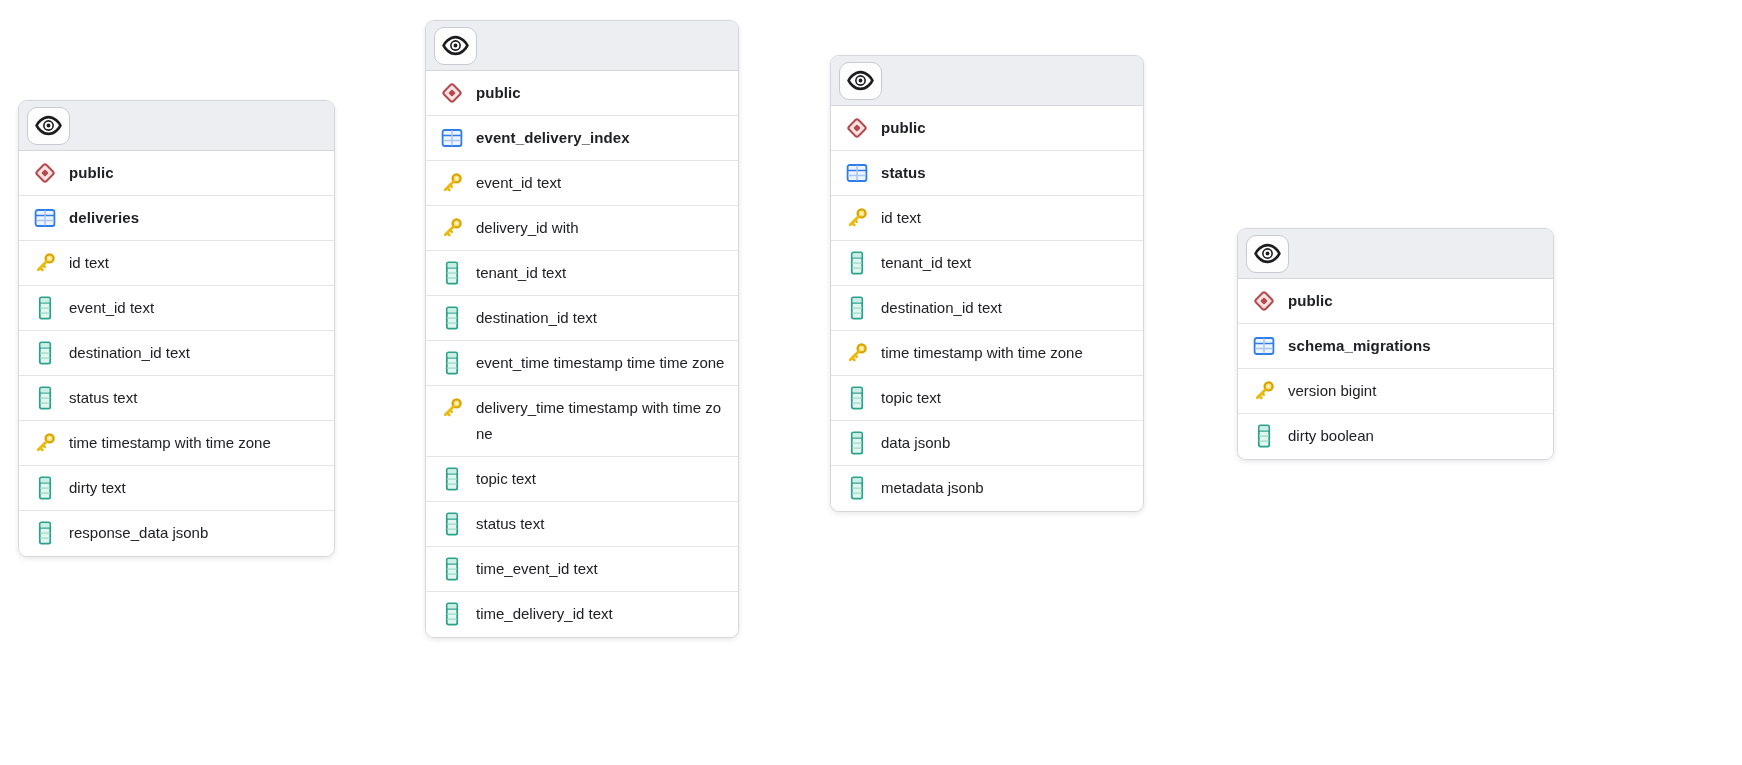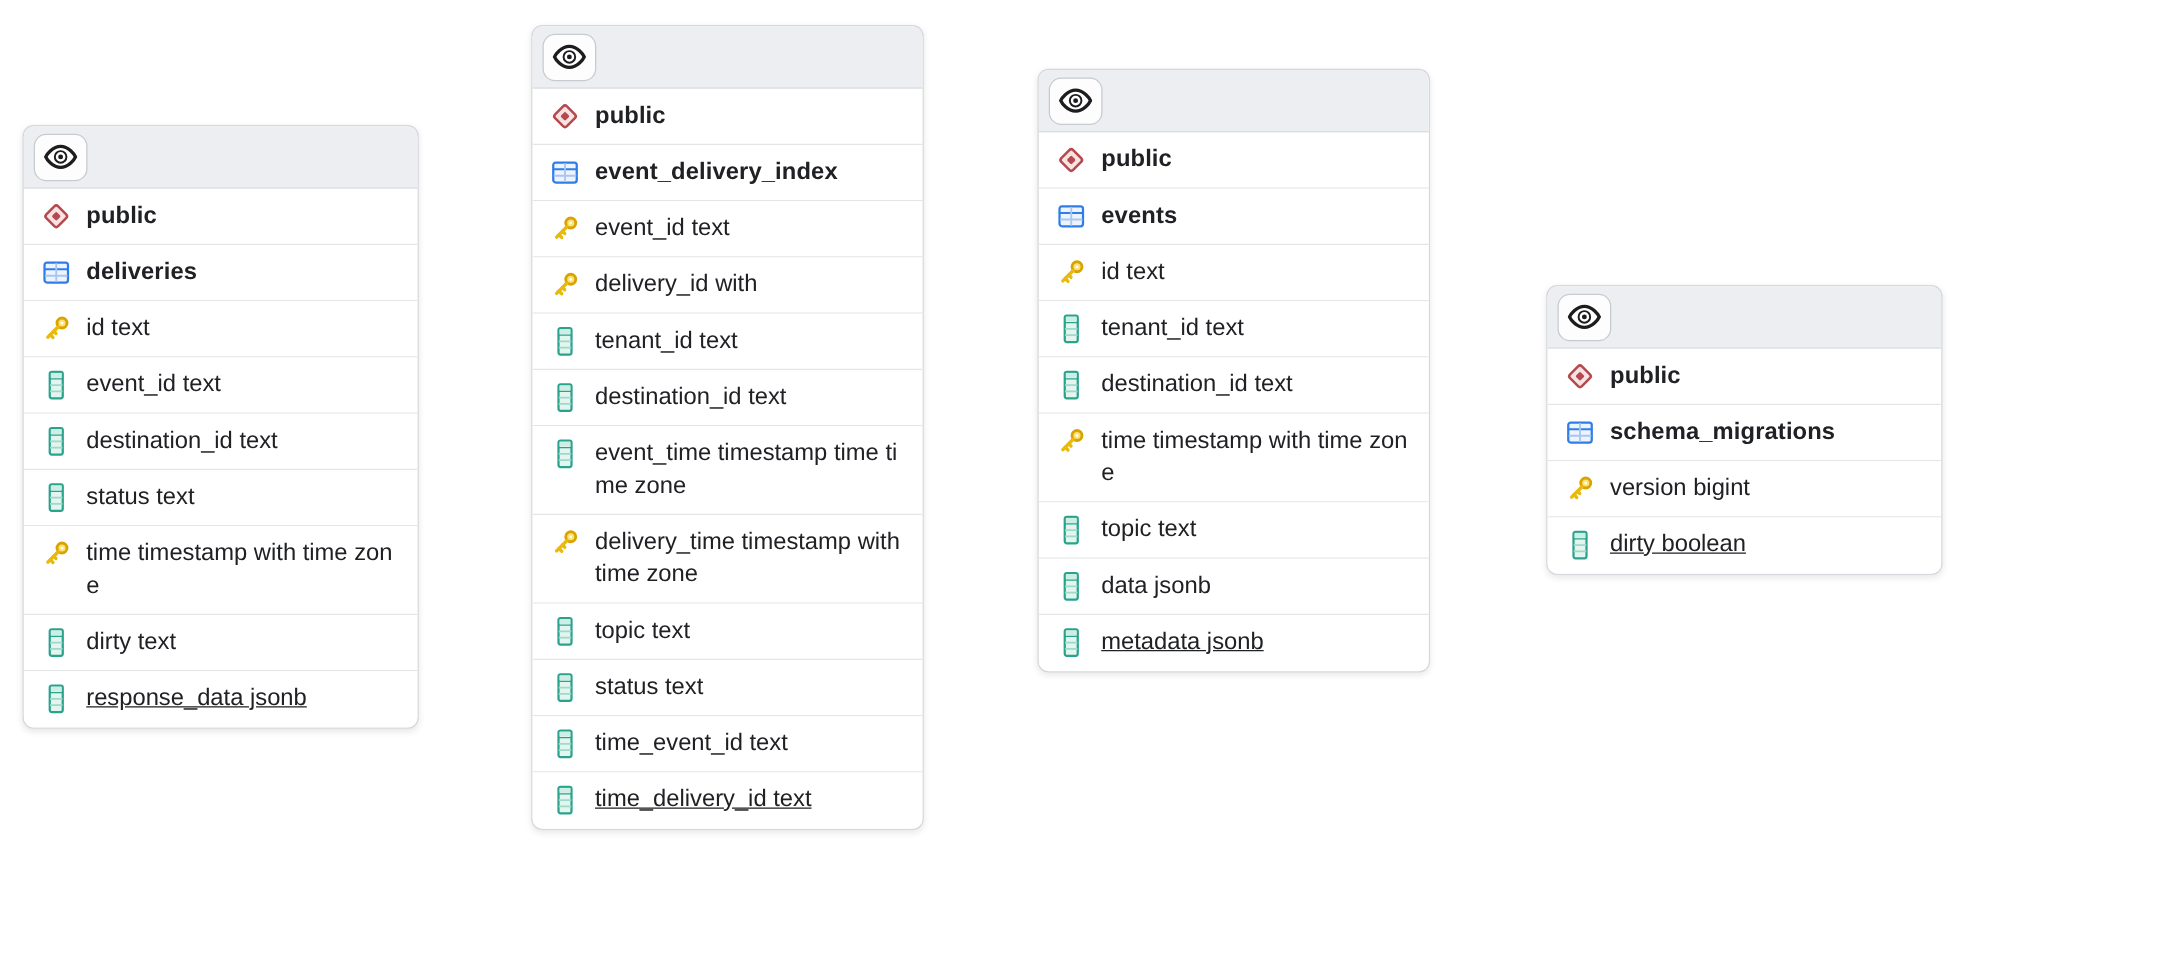--- a/index.html
+++ b/index.html
@@ -44,32 +44,32 @@
   }
   .eye-btn svg { display: block; }
   .row {
     display: flex;
     align-items: flex-start;
     padding: 9px 12px 9px 14px;
     border-bottom: 1px solid #e4e5e8;
     background: #ffffff;
     min-height: 45px;
   }
-  .row:last-child { border-bottom: none; text-decoration: underline; }
+  .row:last-child { border-bottom: none; }
   .cols .row:last-child { border-bottom: none; }
   .icon-slot {
     flex: 0 0 24px;
     width: 24px; height: 26px;
     margin-right: 12px;
     display: flex;
     align-items: center;
     justify-content: center;
   }
   .label {
-    font-size: 19px;
+    font-size: 15px;
     line-height: 26px;
     color: #202124;
     word-break: break-all;
     min-width: 0;
   }
   .label.bold { font-weight: 700; letter-spacing: 0.1px; }
 </style>
 </head>
 <body>
 
@@ -367,21 +367,21 @@
       </div>
       <div class="row table-row">
         <span class="icon-slot">
           <svg width="24" height="24" viewBox="0 0 24 24">
             <rect x="2.6" y="4" width="18.8" height="16" rx="2" fill="#eef4fe" stroke="#2e7de9" stroke-width="1.8"></rect>
             <line x1="2.6" y1="9.4" x2="21.4" y2="9.4" stroke="#2e7de9" stroke-width="1.5"></line>
             <line x1="12" y1="4.5" x2="12" y2="19.5" stroke="#a9c6f2" stroke-width="1.5"></line>
             <line x1="3" y1="14.6" x2="21" y2="14.6" stroke="#a9c6f2" stroke-width="1.5"></line>
           </svg>
         </span>
-        <span class="label bold">events</span>
+        <span class="label bold">status</span>
       </div>
       <div class="cols">
         <div class="row col-row">
       <span class="icon-slot">
             <svg width="24" height="24" viewBox="0 0 24 24">
       <circle cx="16.6" cy="7.4" r="4" fill="#fbe27a" stroke="#d9a400" stroke-width="2.3"></circle>
       <circle cx="16.6" cy="7.4" r="1.1" fill="#ffffff"></circle>
       <path d="M13.6 10.4 L5.3 18.7" fill="none" stroke="#e9b90c" stroke-width="2.8" stroke-linecap="round"></path>
       <path d="M7.2 16.8 l2.2 2.2 M10 14 l1.8 1.8" fill="none" stroke="#e9b90c" stroke-width="2.6" stroke-linecap="round"></path>
     </svg>

